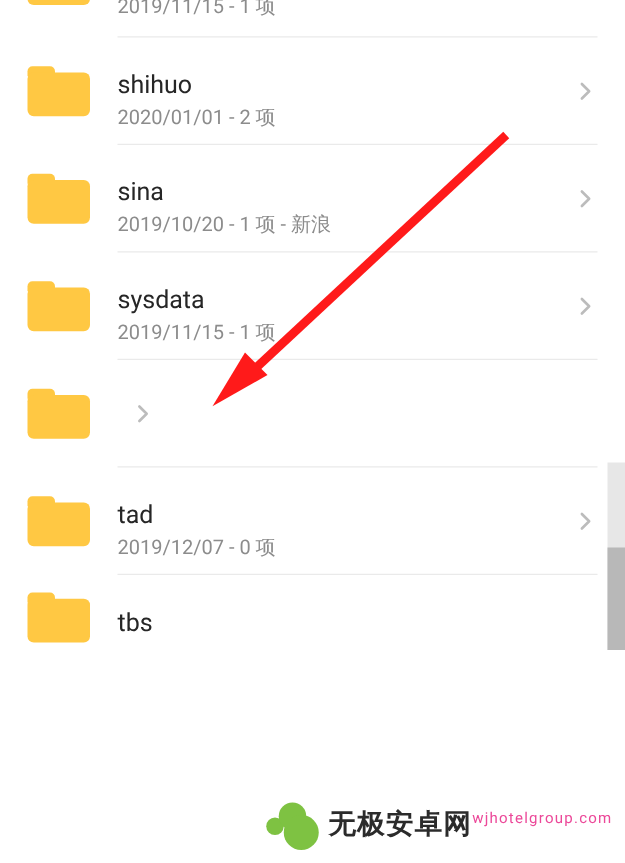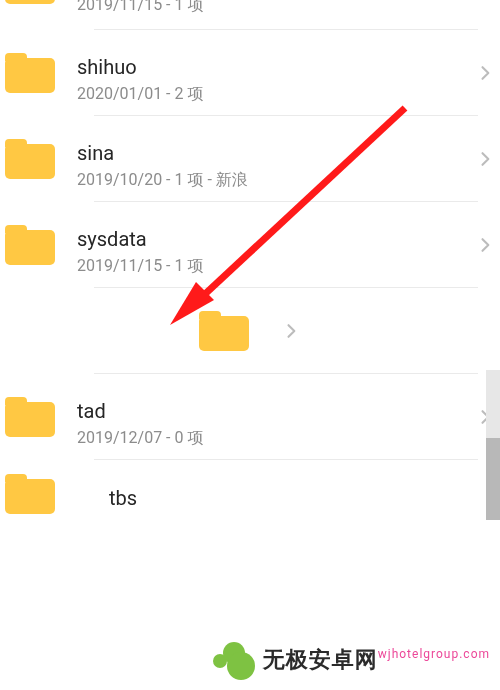--- a/index.html
+++ b/index.html
@@ -8,29 +8,28 @@
     height: 690px;
     background: #ffffff;
     font-family: -apple-system, "Segoe UI", Roboto, "Helvetica Neue", Arial, "PingFang SC", "Microsoft YaHei", sans-serif;
     overflow: hidden;
     position: relative;
   }
   .list { width: 100%; }
   .row {
     display: flex;
     align-items: center;
-    padding: 0 5px;
+    padding: 0 22px;
     height: 86px;
     position: relative;
-    justify-content: center;
   }
   .row.first { height: 30px; align-items: flex-start; }
   .row.first .folder { transform: translateY(-36px); }
   .row.first .meta  { transform: translateY(-10px); }
-  .row.last  { height: 56px; align-items: flex-start; padding-top: 14px; gap: 32px; }
+  .row.last  { height: 56px; align-items: flex-start; padding-top: 14px; }
   .folder {
     width: 50px; height: 40px;
     margin-right: 22px;
     flex: 0 0 auto;
     position: relative;
   }
   .folder .tab {
     position:absolute; left:0; top:0;
     width:22px; height:8px;
     background:#ffc843;

